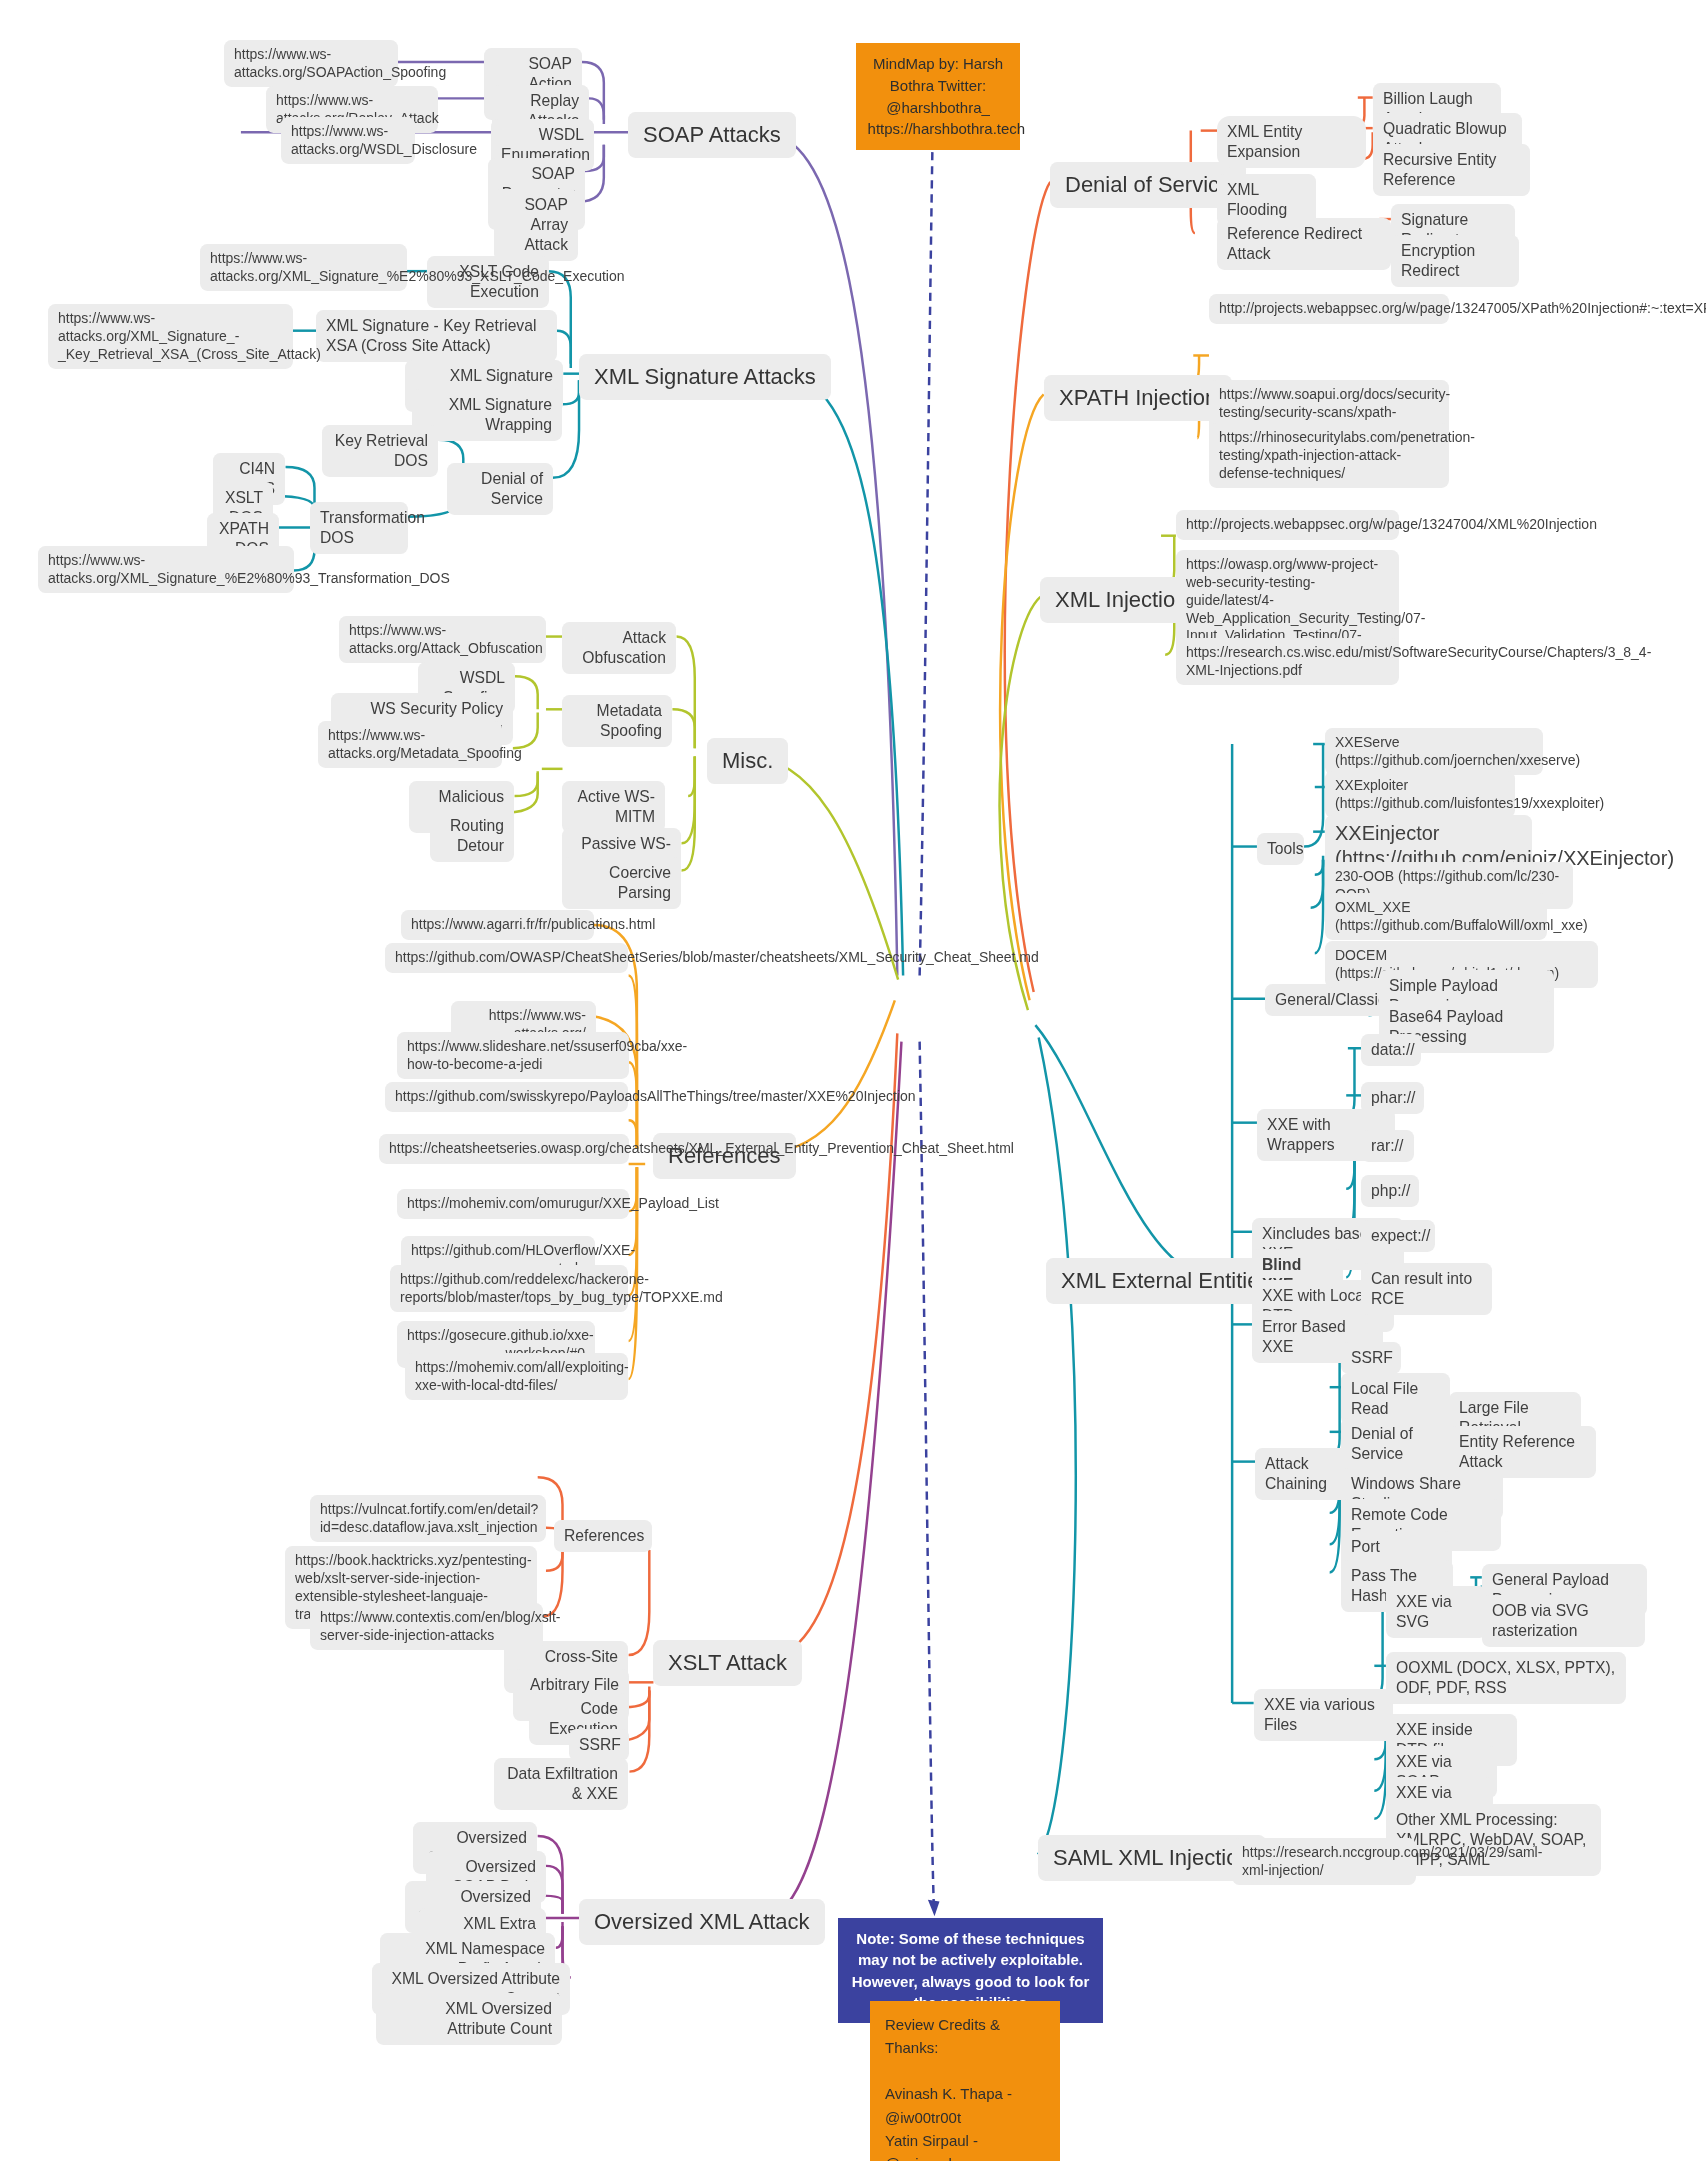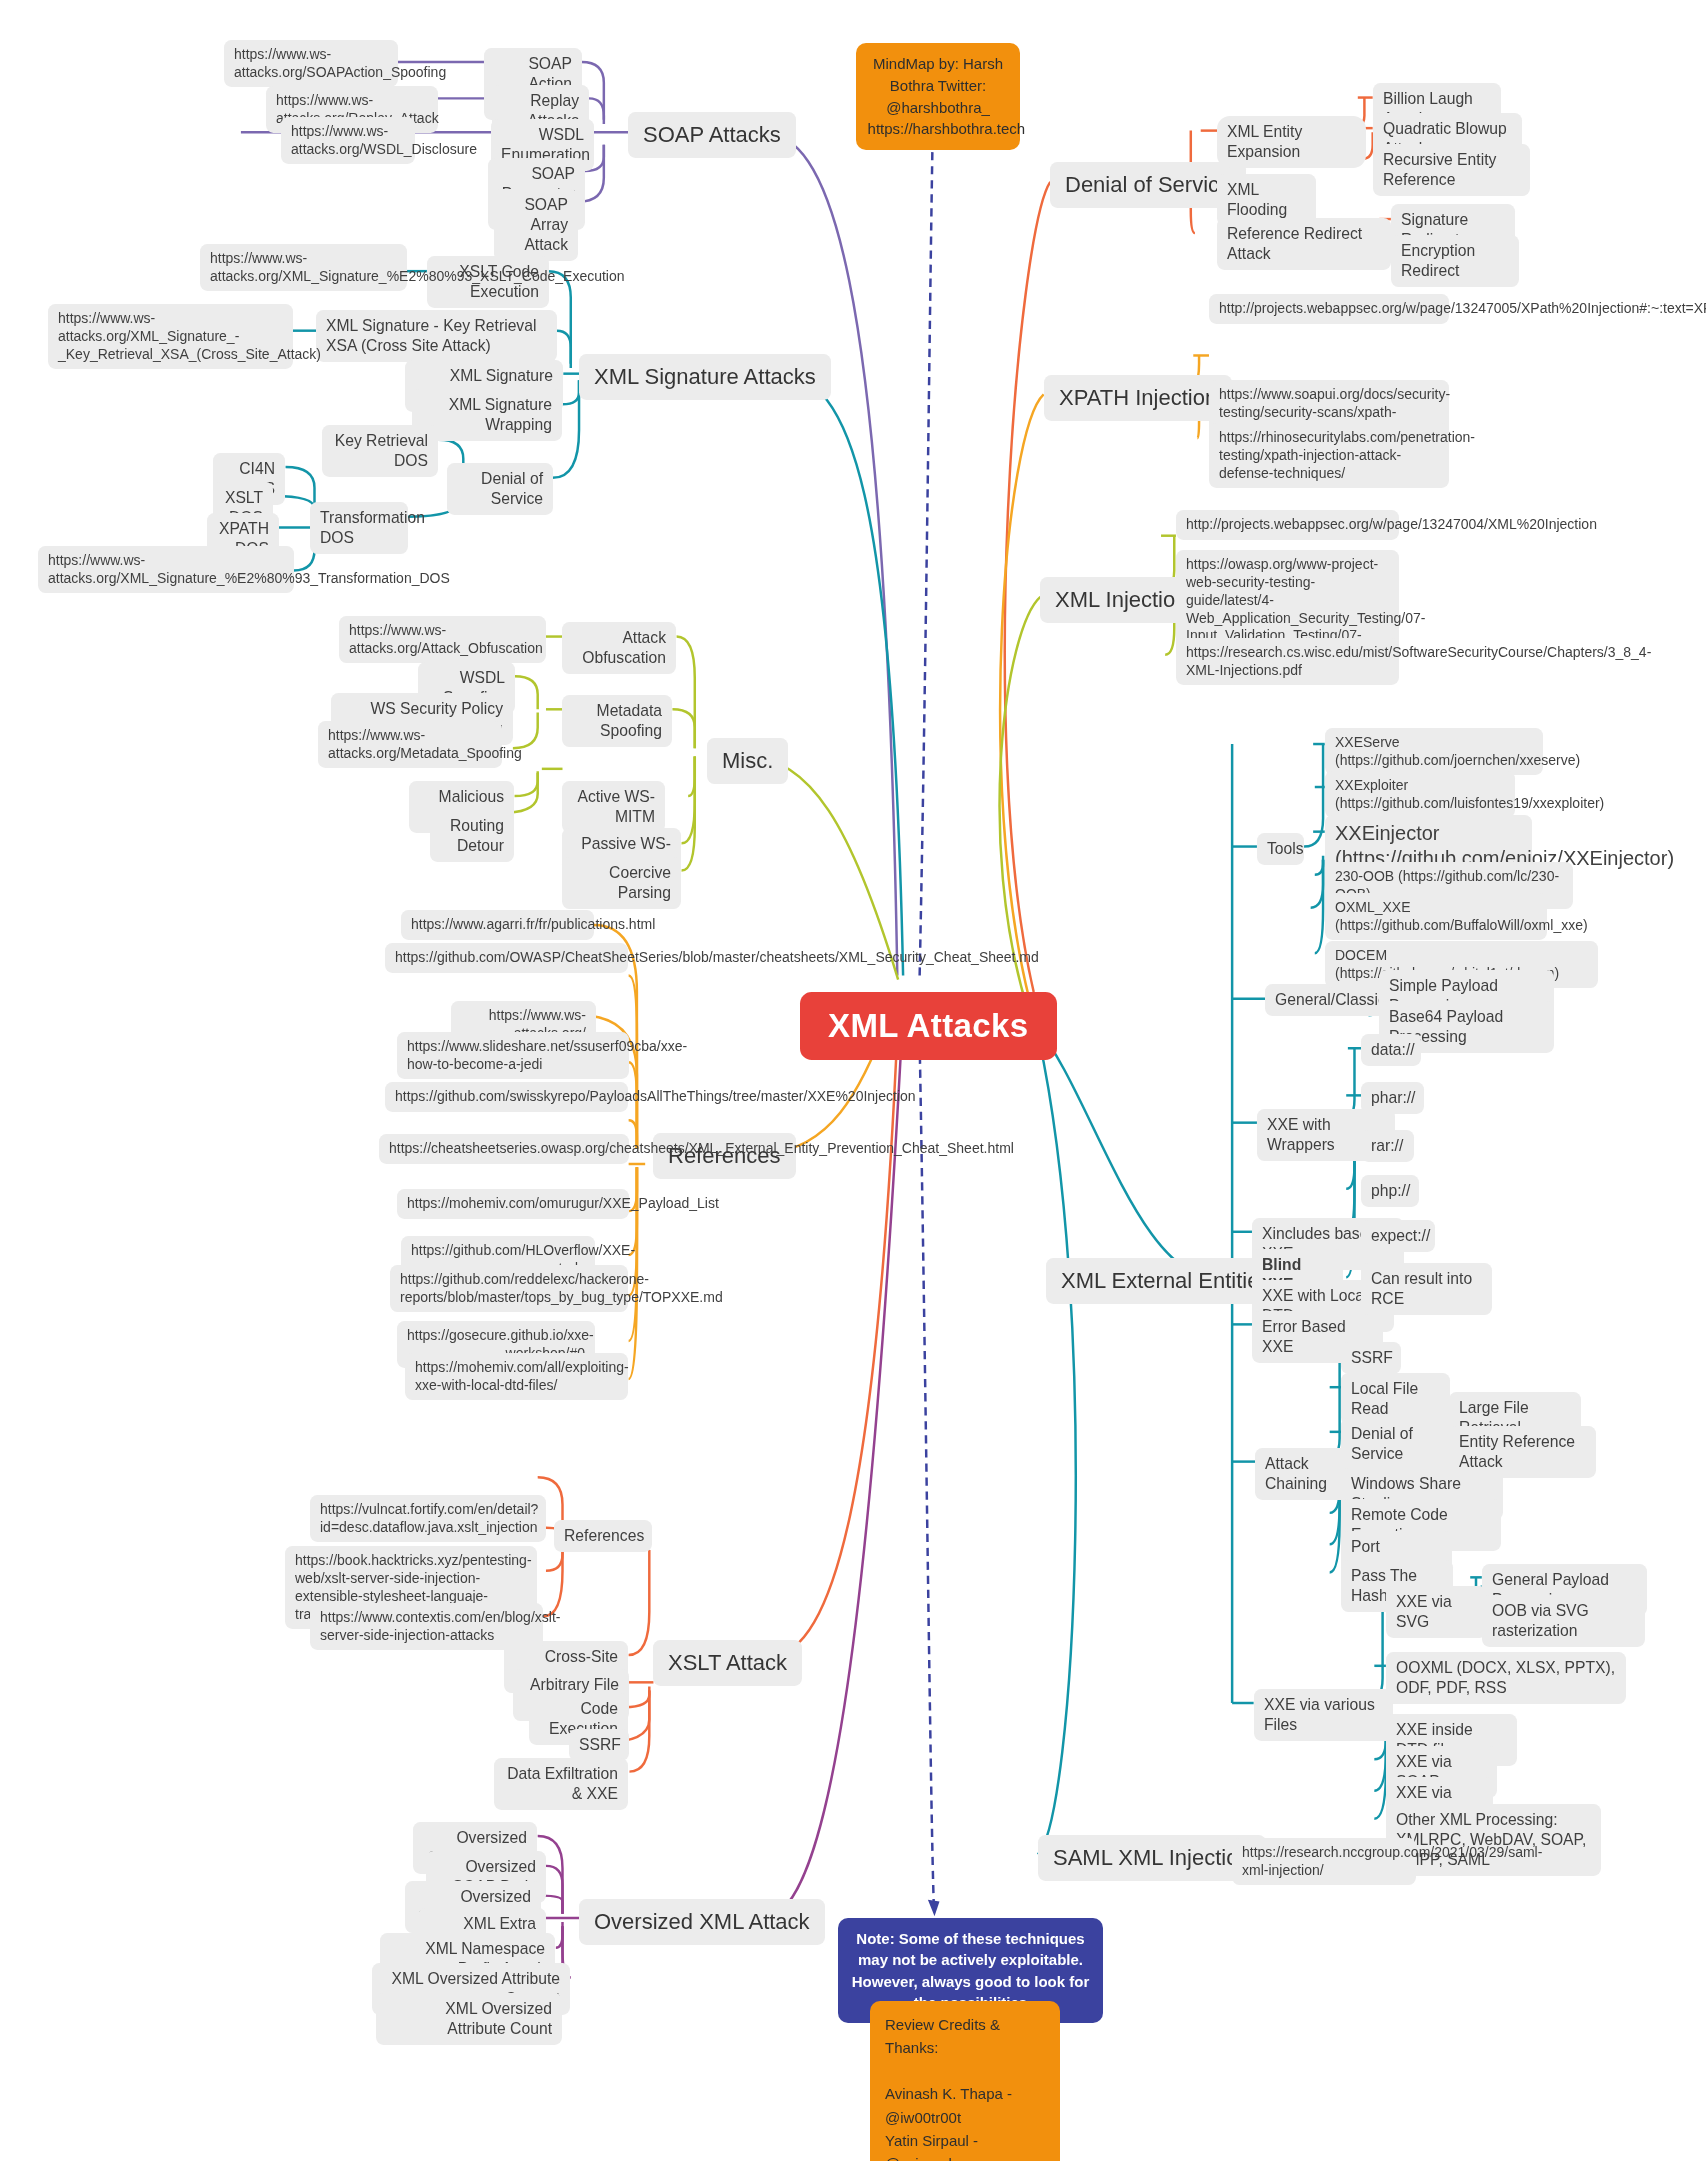--- a/index.html
+++ b/index.html
@@ -6,21 +6,21 @@
   body{font-family:"Liberation Sans","DejaVu Sans",sans-serif;color:#3b3b3b;}
   #canvas{position:relative;width:1707px;height:2161px;overflow:hidden;background:#fff;}
   svg.links{position:absolute;left:0;top:0;width:1707px;height:2161px;pointer-events:none;}
   .node{position:absolute;background:#ececec;border-radius:7.4px;padding:5.8px 10px;
         font-size:15.7px;line-height:1.28;color:#3f3f3f;box-sizing:border-box;}
   .node.r{text-align:right;}
   .node.l{text-align:left;}
   .lvl1{font-size:22px;padding:9px 15px;color:#353535;}
   .central{position:absolute;background:#e8413a;color:#fff;border-radius:11.6px;
            font-size:33px;font-weight:bold;padding:15px 28px;letter-spacing:0.4px;}
-  .callout{position:absolute;border-radius:10px;box-sizing:border-box;}
+  .callout{position:absolute;border-radius:0;box-sizing:border-box;}
   .cal-orange{background:#f2900d;color:#2e2e2e;font-size:15px;line-height:1.45;text-align:center;padding:10px 11.6px;}
   .cal-blue{background:#3b429f;color:#fff;font-size:15px;font-weight:bold;line-height:1.42;text-align:center;padding:10px 13.2px;}
   .cal-credits{background:#f2900d;color:#2e2e2e;font-size:15px;line-height:1.55;text-align:left;padding:11.6px 15px;white-space:pre-line;}
 </style>
 </head>
 <body>
 
 <div id="canvas">
 
   <svg class="links" viewBox="0 0 2064 2614">
@@ -201,21 +201,20 @@
     </g>
 
     <g fill="none" stroke="#3b429f" stroke-width="3" stroke-dasharray="10,7">
       <path d="M1112,1180 C1120,800 1125,300 1128,150"></path>
       <path d="M1112,1260 C1120,1700 1125,2180 1129,2300"></path>
     </g>
     <polygon points="1128,138 1122,158 1134,158" fill="#3b429f"></polygon>
     <polygon points="1130,2318 1122,2298 1136,2300" fill="#3b429f"></polygon>
   </svg>
 
-  <div class="central" style="left:800px;top:992px;">XML Attacks</div>
 
   <div class="callout cal-orange" style="left:856px;top:43px;width:164px;">MindMap by: Harsh Bothra
 Twitter: @harshbothra_
 https://harshbothra.tech</div>
   <div class="callout cal-blue" style="left:838px;top:1918px;width:265px;">Note: Some of these techniques may not be actively exploitable. However, always good to look for the possibilities</div>
   <div class="callout cal-credits" style="left:870px;top:2001px;width:190px;">Review Credits &amp; Thanks:
 
 Avinash K. Thapa - @iw00tr00t
 Yatin Sirpaul - @ysirpaul
 Aditya Dixit - @zombie007o

